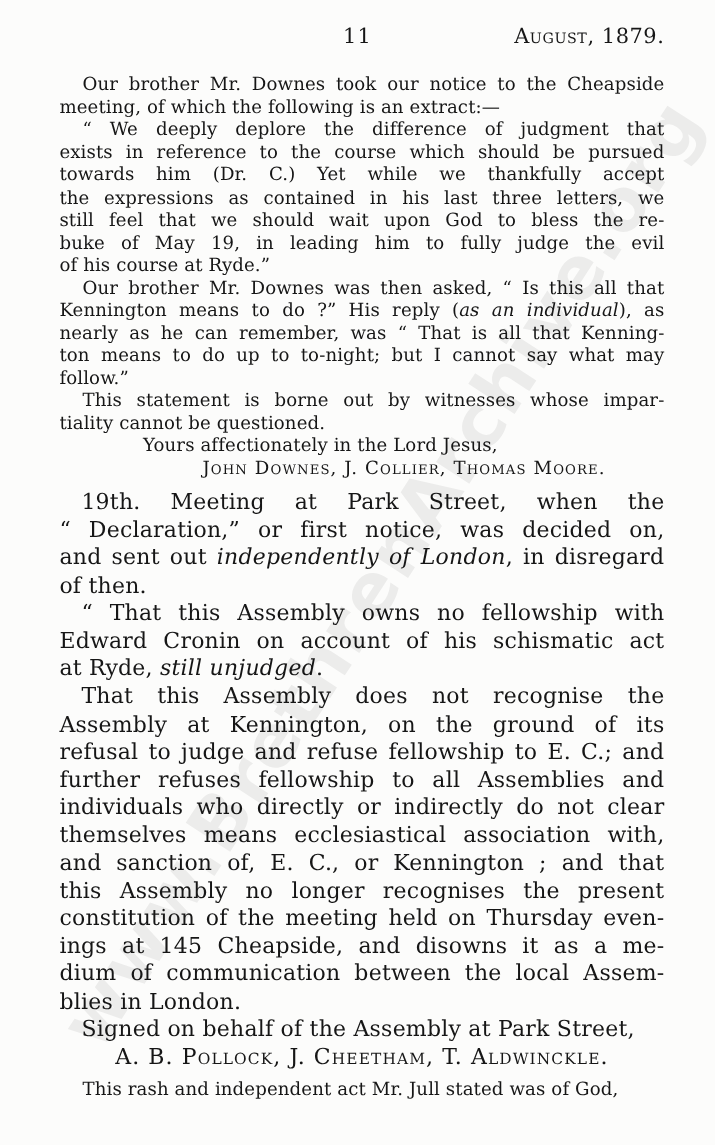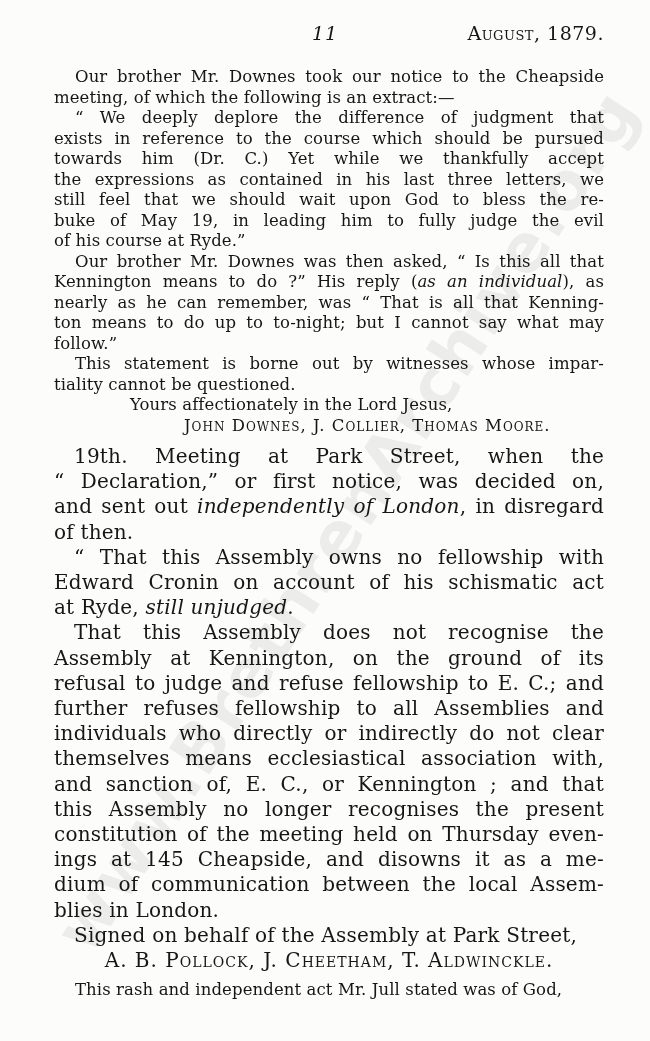--- a/index.html
+++ b/index.html
@@ -36,21 +36,20 @@
     z-index: 1;
     margin-top: 22px;
     height: 26px;
     font-size: 19px;
   }
   .pageno {
     position: absolute;
     left: 0; right: 0;
     text-align: center;
     letter-spacing: 1px;
-    font-style: italic;
   }
   .date {
     position: absolute;
     right: 46px;
     letter-spacing: 0.5px;
   }
   .smallcaps { font-variant: small-caps; }
   .content {
     position: relative;
     z-index: 1;

